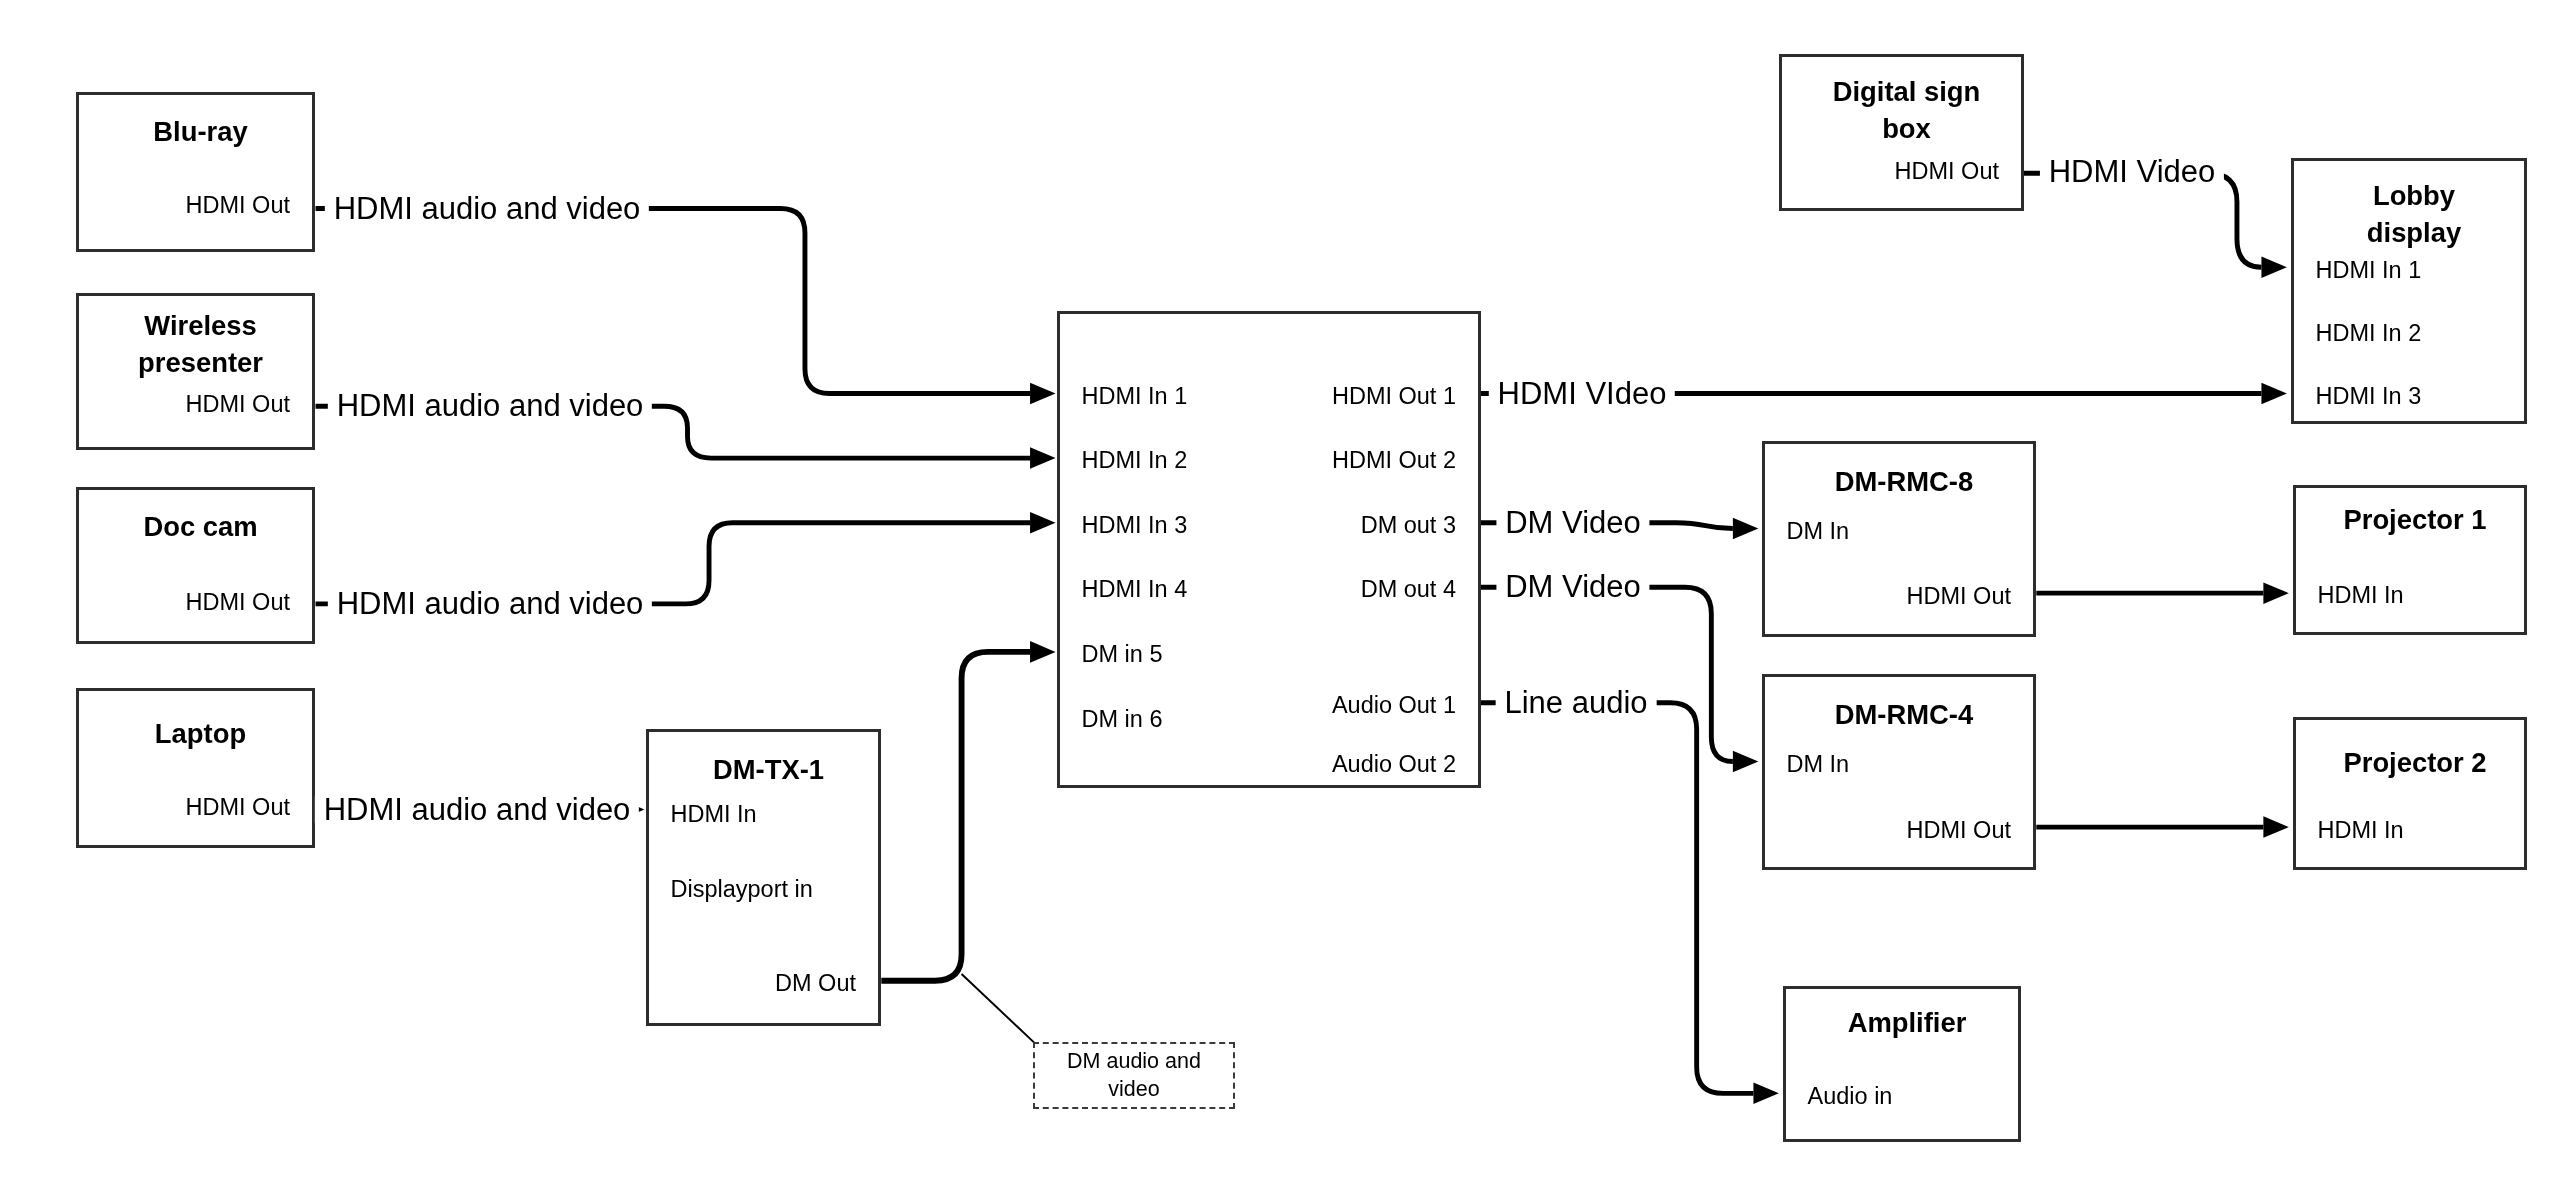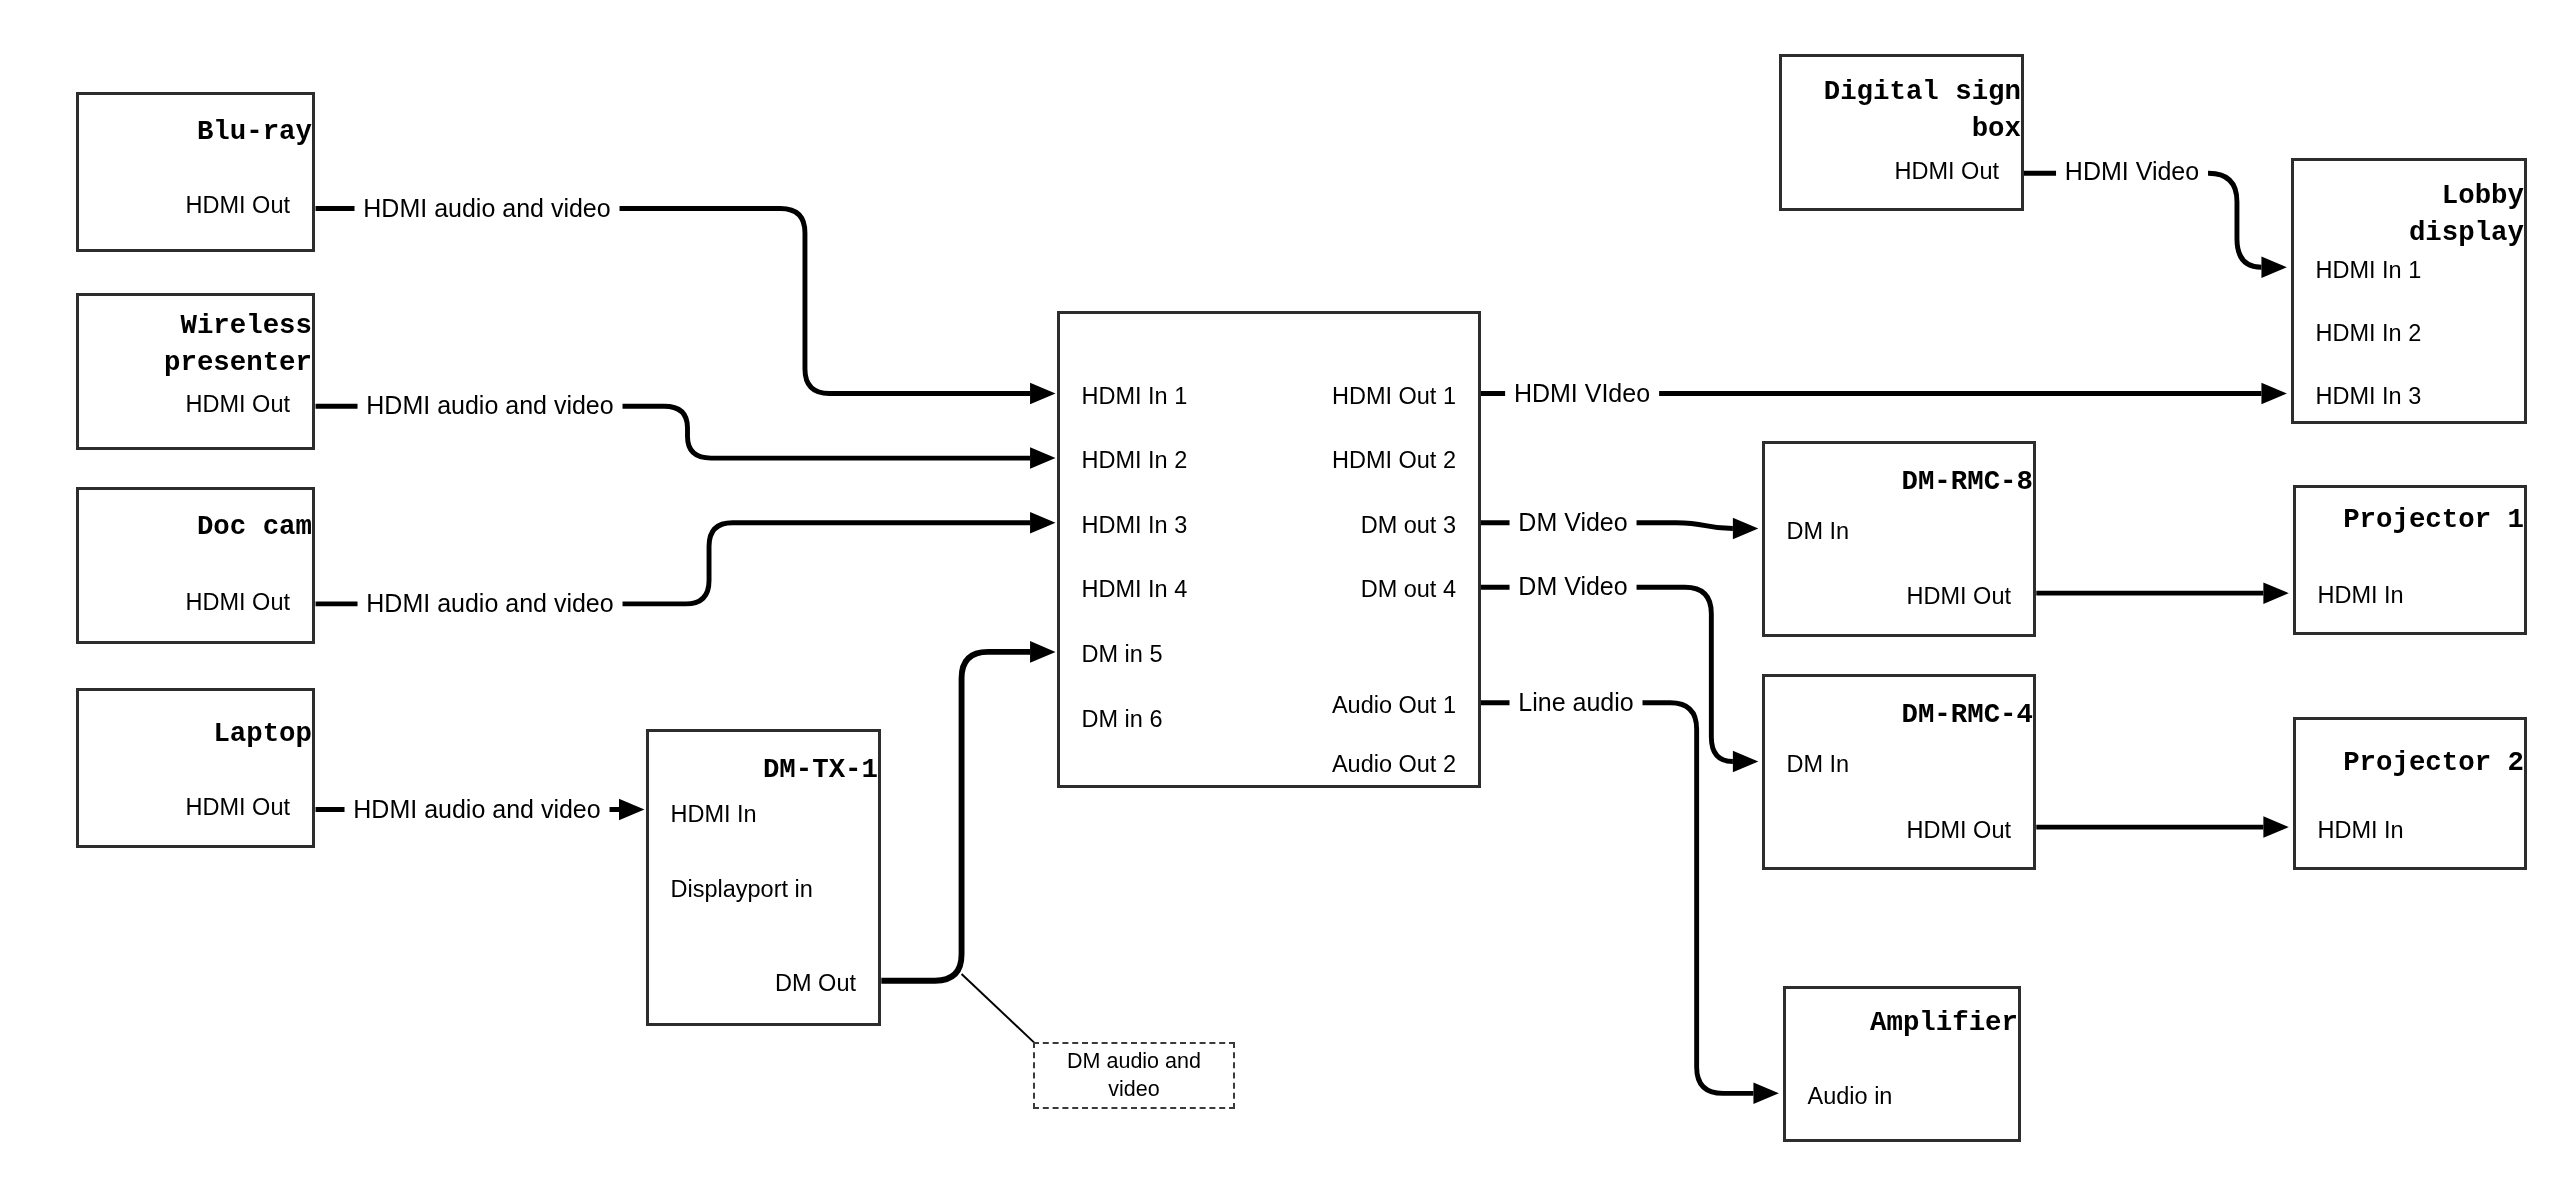--- a/index.html
+++ b/index.html
@@ -1,26 +1,26 @@
 <!DOCTYPE html>
 <html><head>
 <meta charset="utf-8">
 <style>
   html,body{margin:0;padding:0;background:#fff;}
   .stage{position:relative;width:2576px;height:1201px;background:#fff;overflow:hidden;
          font-family:"Liberation Sans",sans-serif;color:#000;}
   svg.wires{position:absolute;left:0;top:0;z-index:1;}
   .node{position:absolute;border:3.9px solid #2d2d2d;background:#fff;box-sizing:border-box;z-index:2;}
-  .title{position:absolute;left:10px;right:0;text-align:right;font-weight:bold;font-size:27.4px;
-         line-height:37px;white-space:pre-line;font-family:Liberation Mono, monospace;}
+  .title{position:absolute;left:10px;right:0;text-align:center;font-weight:bold;font-size:27.4px;
+         line-height:37px;white-space:pre-line;}
   .port{position:absolute;font-size:23.5px;line-height:29px;white-space:nowrap;text-align:center;}
   .pl{left:21.5px;}
   .pr{right:22px;text-align:left;}
   .wlabel{position:absolute;transform:translate(-50%,-50%);background:#fff;padding:0 8.8px;
-          font-size:25px;line-height:27.4px;white-space:nowrap;z-index:3;}
+          font-size:31px;line-height:27.4px;white-space:nowrap;z-index:3;}
   .annotation{position:absolute;left:1033px;top:1042px;width:198px;height:63px;
           border:2px dashed #3a3a3a;background:#fff;display:flex;align-items:center;
           justify-content:center;text-align:center;font-size:21.5px;line-height:27.4px;
           white-space:pre-line;z-index:3;}
 </style>
 </head>
 <body>
 
 <div class="stage">
 

